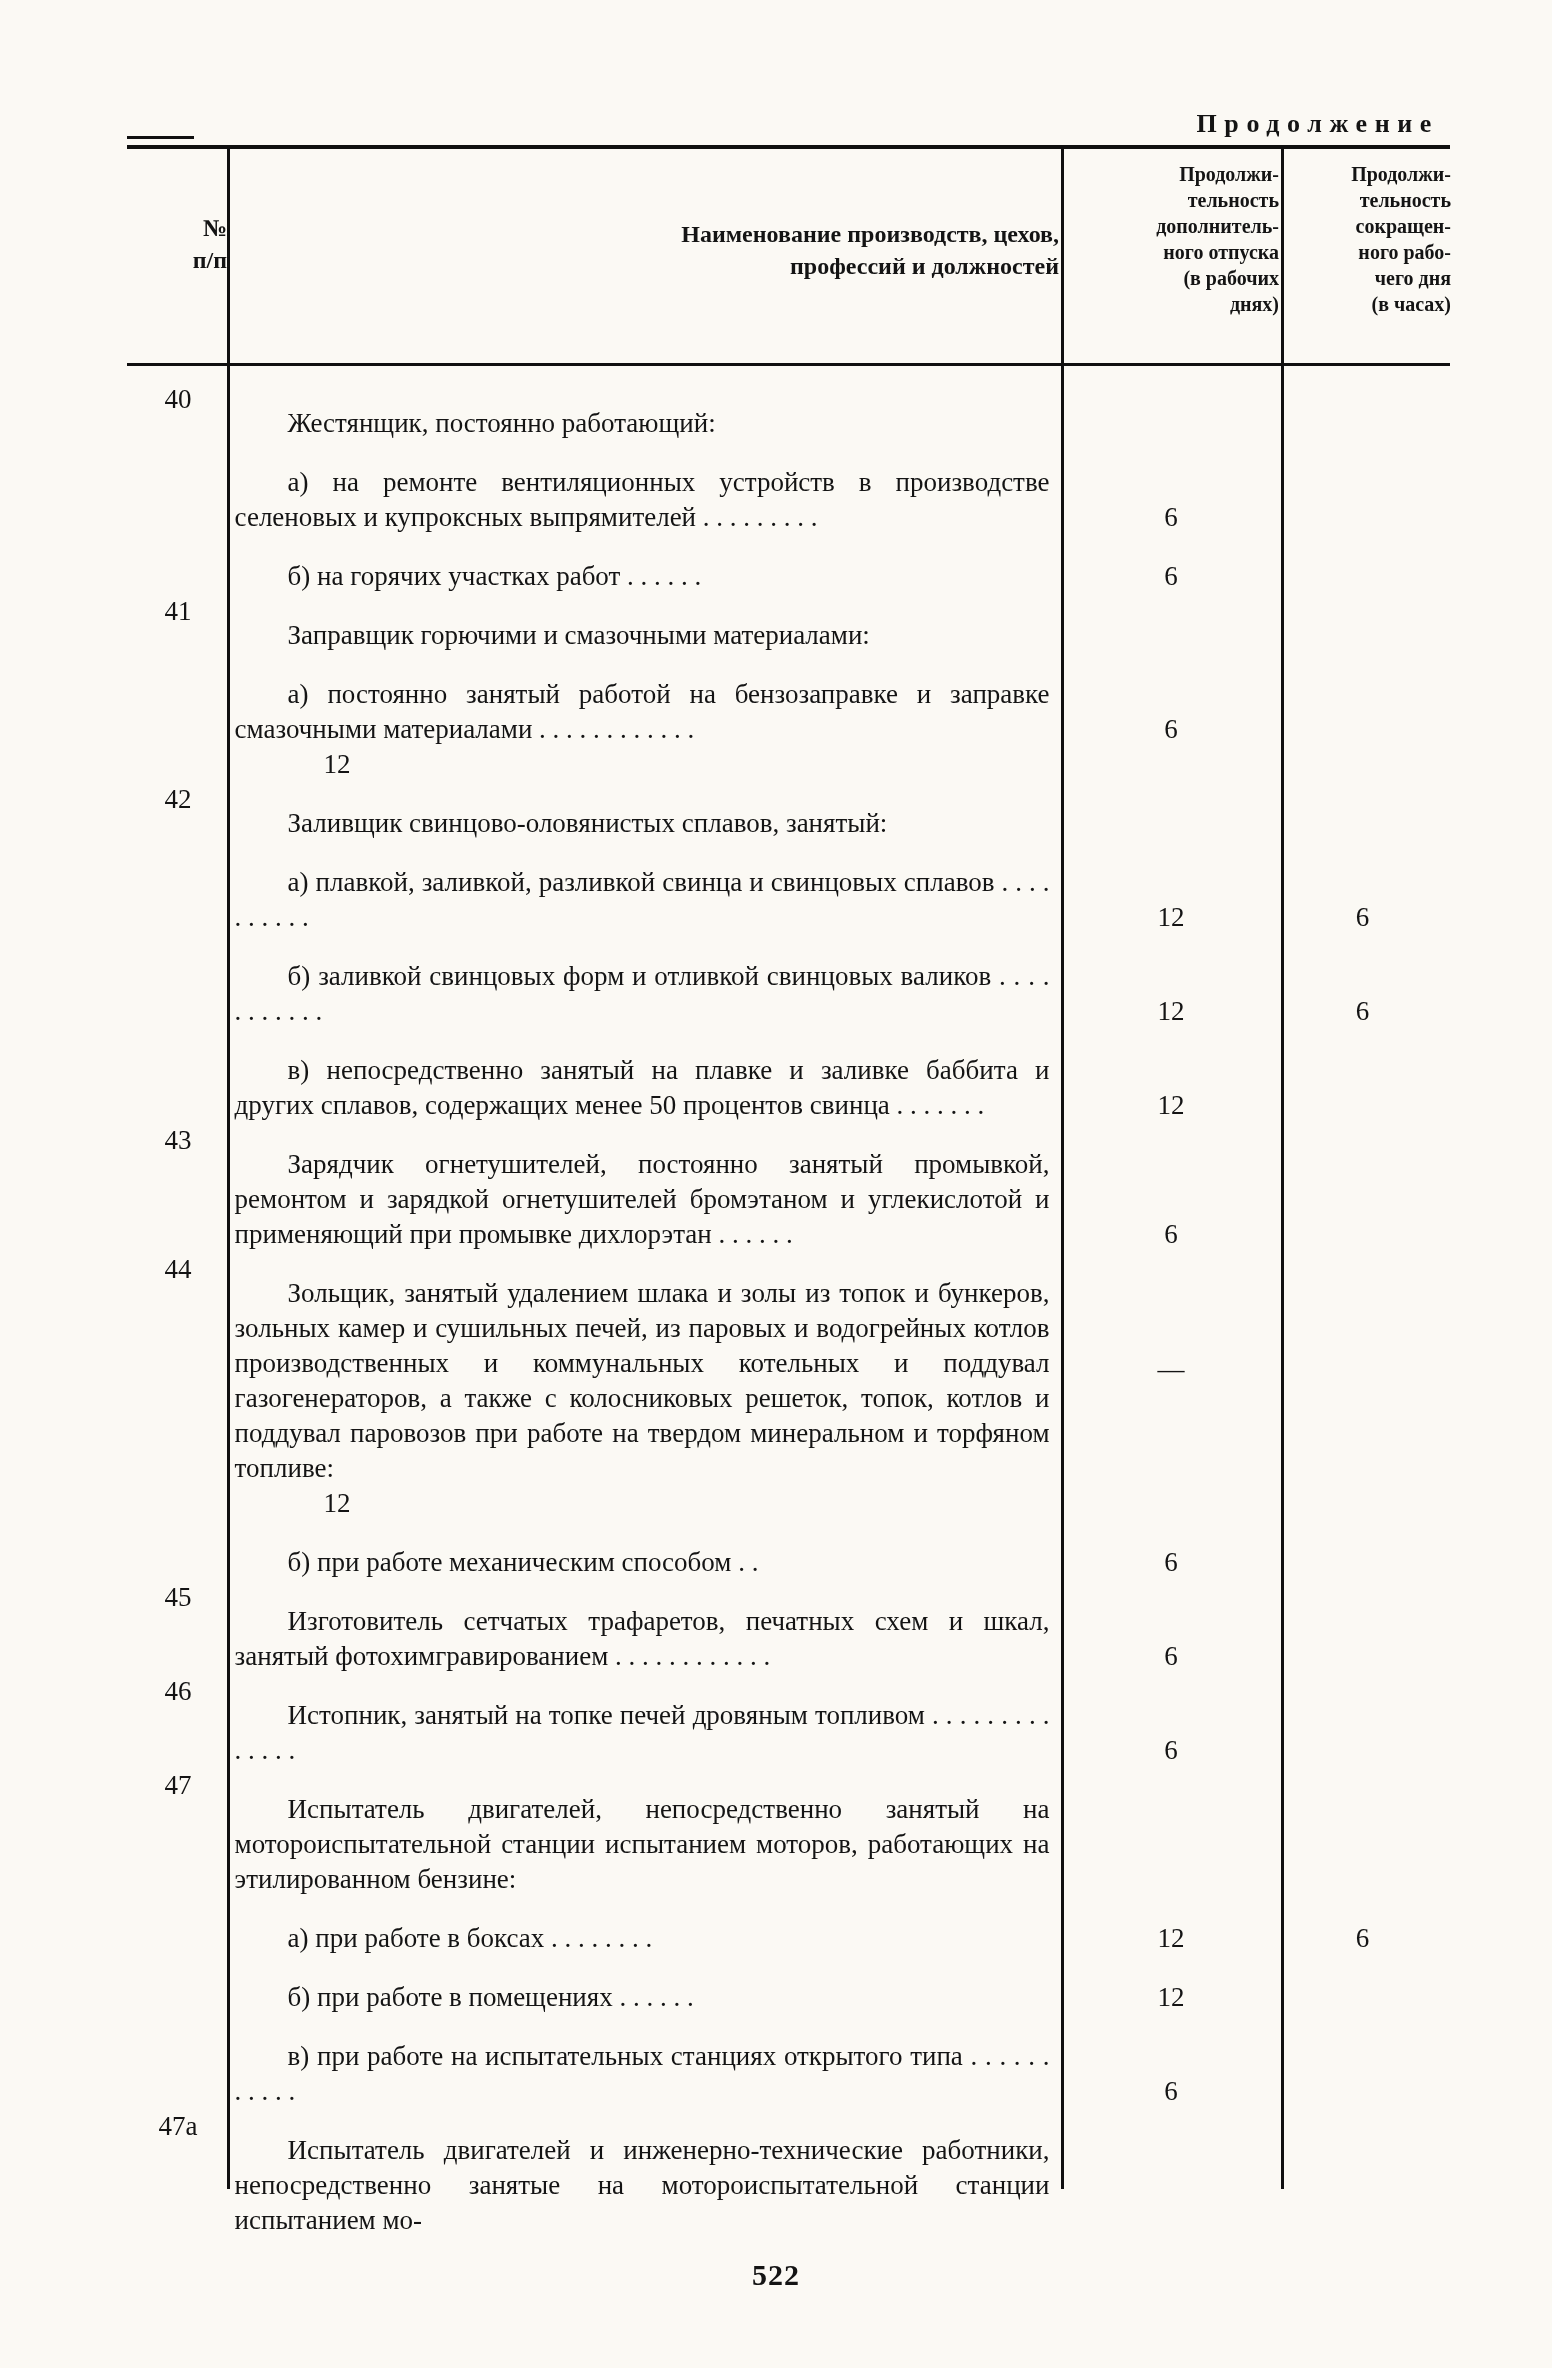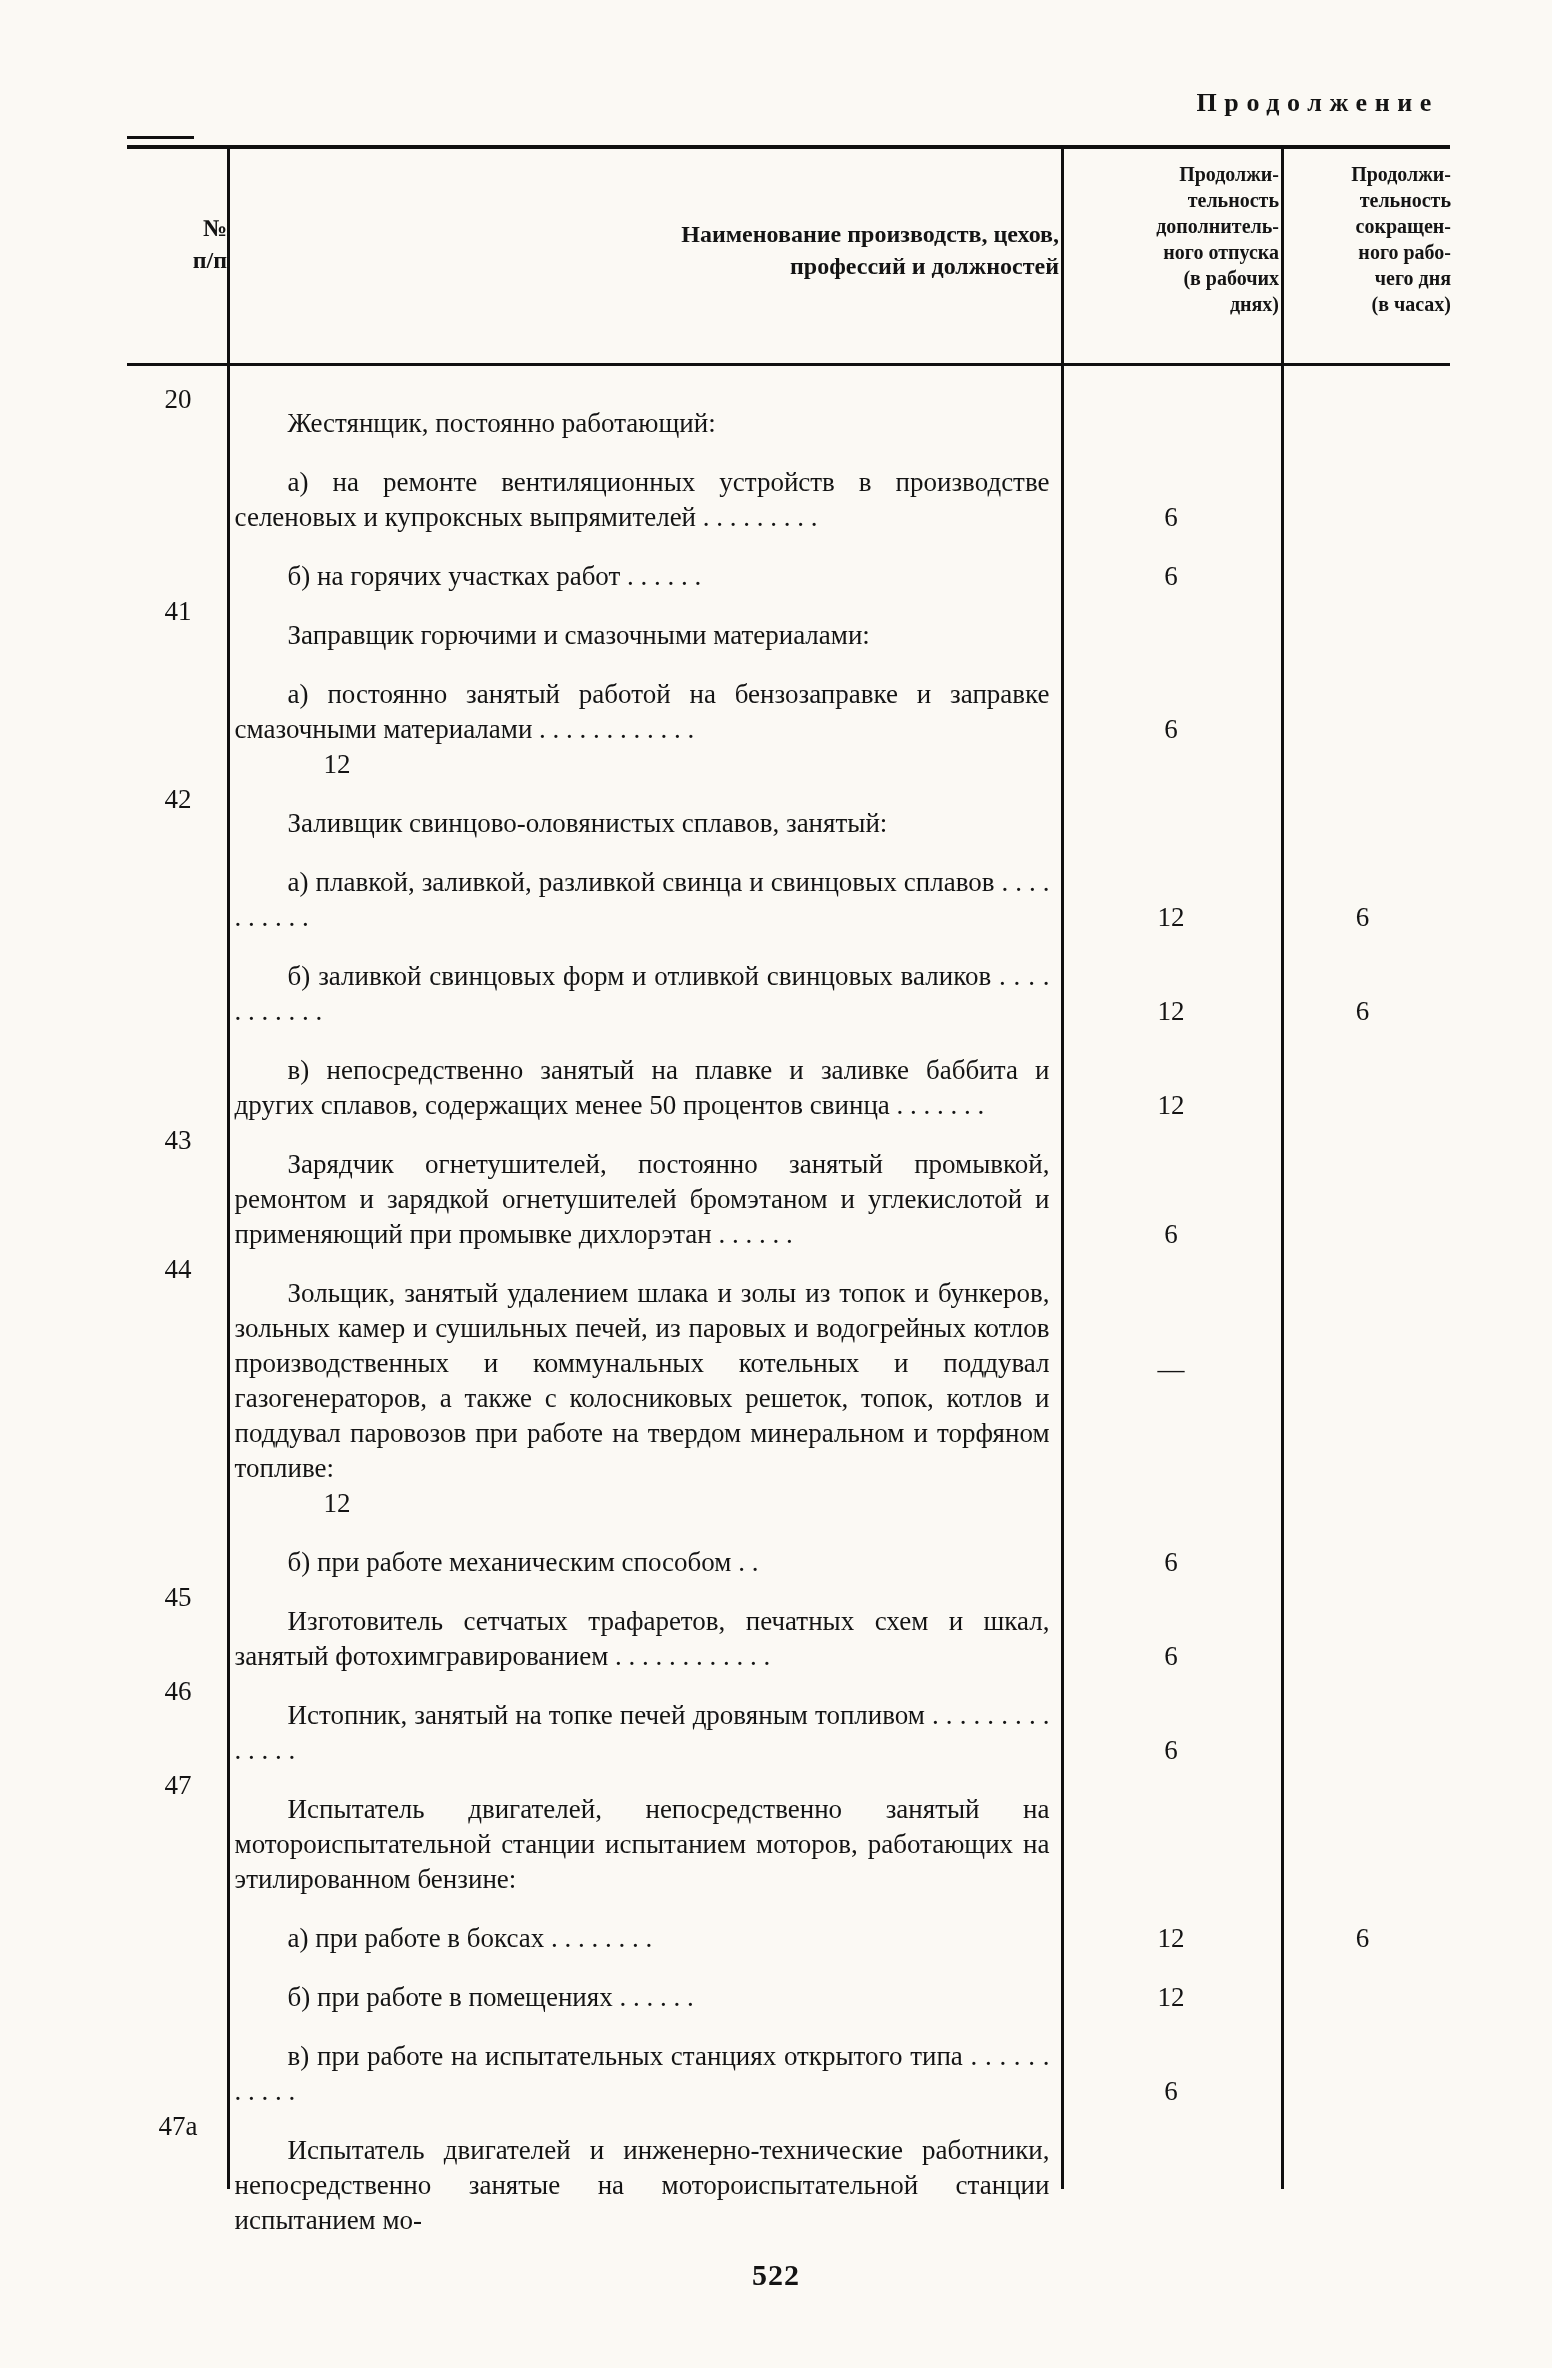--- a/index.html
+++ b/index.html
@@ -7,21 +7,21 @@
   .page {
     position:relative;
     width:1552px; height:2369px;
     margin:0 auto;
     background:#fbf9f4;
     color:#141414;
     font-family:"Liberation Serif", serif;
     overflow:hidden;
   }
   .continuation {
-    position:absolute; top:88px; right:113px;
+    position:absolute; top:109px; right:113px;
     font-weight:bold; font-size:26px; letter-spacing:7.6px;
     white-space:nowrap;
   }
   .top-rule {
     position:absolute; left:127px; top:145px;
     width:1323px; height:3.8px; background:#101010;
   }
   .top-rule-tick {
     position:absolute; left:127px; top:136px;
     width:67px; height:2.9px; background:#101010;
@@ -97,21 +97,21 @@
 днях)</div>
   <div class="th th-hours">Продолжи-
 тельность
 сокращен-
 ного рабо-
 чего дня
 (в часах)</div>
 
   <div class="tbody" id="tbody">
       <div class="part">
-        <div class="cell num">20</div>
+        <div class="cell num">40</div>
         <div class="cell text">Жестянщик, постоянно работающий:</div>
         <div class="cell leave"></div>
         <div class="cell hours"></div>
       </div>
       <div class="part">
         <div class="cell num"></div>
         <div class="cell text">а) на ремонте вентиляционных устройств в производстве селеновых и купроксных выпрямителей . . . . . . . . .</div>
         <div class="cell leave">6</div>
         <div class="cell hours"></div>
       </div>

